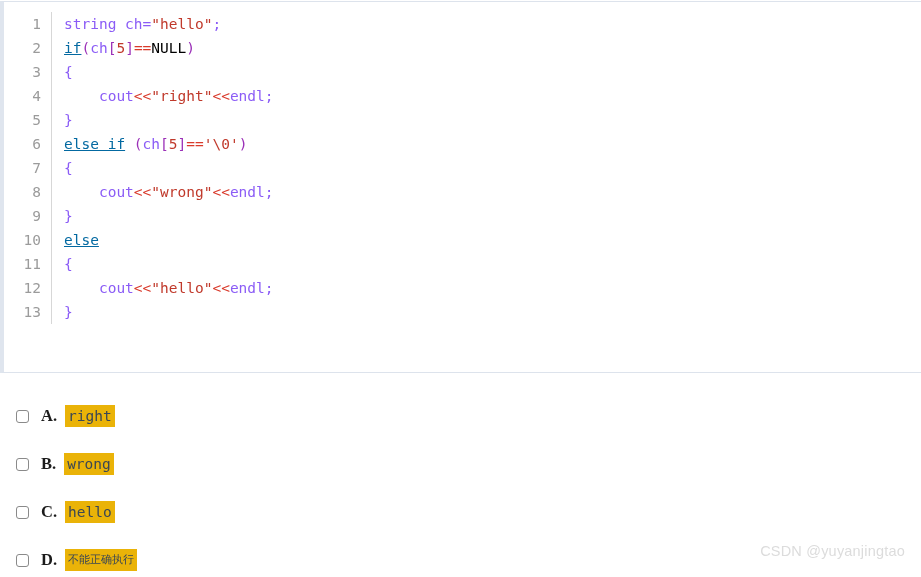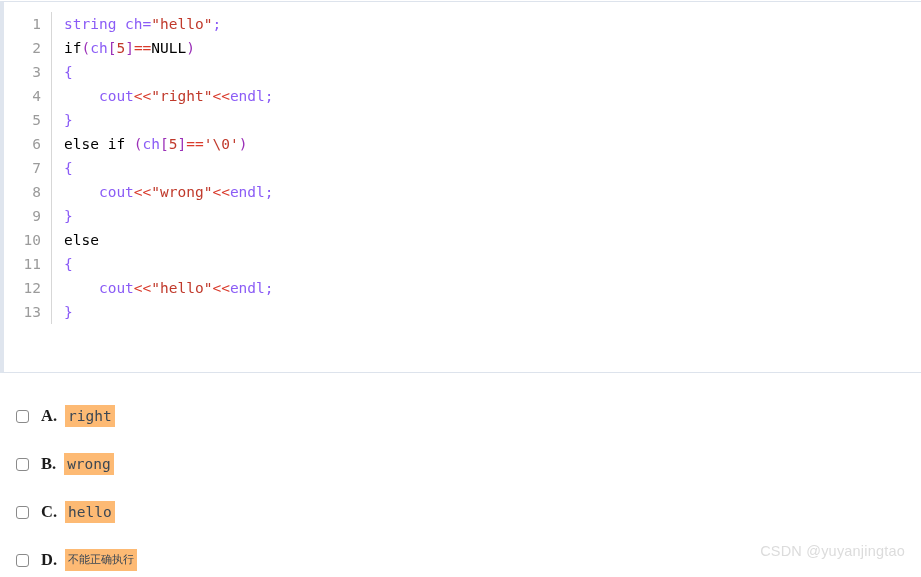--- a/index.html
+++ b/index.html
@@ -56,21 +56,21 @@
   }
   .code-lines .cl {
     display: block;
     height: 24px;
     line-height: 24px;
     font-family: "DejaVu Sans Mono", "Liberation Mono", monospace;
     font-size: 14.5px;
     color: #24292e;
     white-space: pre;
   }
-  .tok-kw   { color: #000000; }
+  .tok-kw   { color: #0369a1; text-decoration: underline; }
   .tok-str  { color: #c0392b; }
   .tok-num  { color: #c0392b; }
   .tok-op   { color: #d93a2b; }
   .tok-punc { color: #9b30b8; }
   .tok-const{ color: #000000; }
   .tok-plain{ color: #8b5cf6; }
 
   
   .options {
     position: absolute;
@@ -97,21 +97,21 @@
     font-family: "Liberation Serif", "DejaVu Serif", serif;
     font-weight: bold;
     font-size: 16.5px;
     color: #1b1b1b;
     margin-left: 12px;
   }
   .opt-text {
     font-family: "DejaVu Sans Mono", "Liberation Mono", monospace;
     font-size: 14.5px;
     color: #3b4754;
-    background: #fdba74;
+    background: #eab308;
     padding: 2px 3px;
     margin-left: 8px;
     line-height: 18px;
   }
   .opt-text.cjk {
     font-family: "DejaVu Sans", "Liberation Sans", sans-serif;
     font-size: 11px;
     text-align: center;
   }
 

